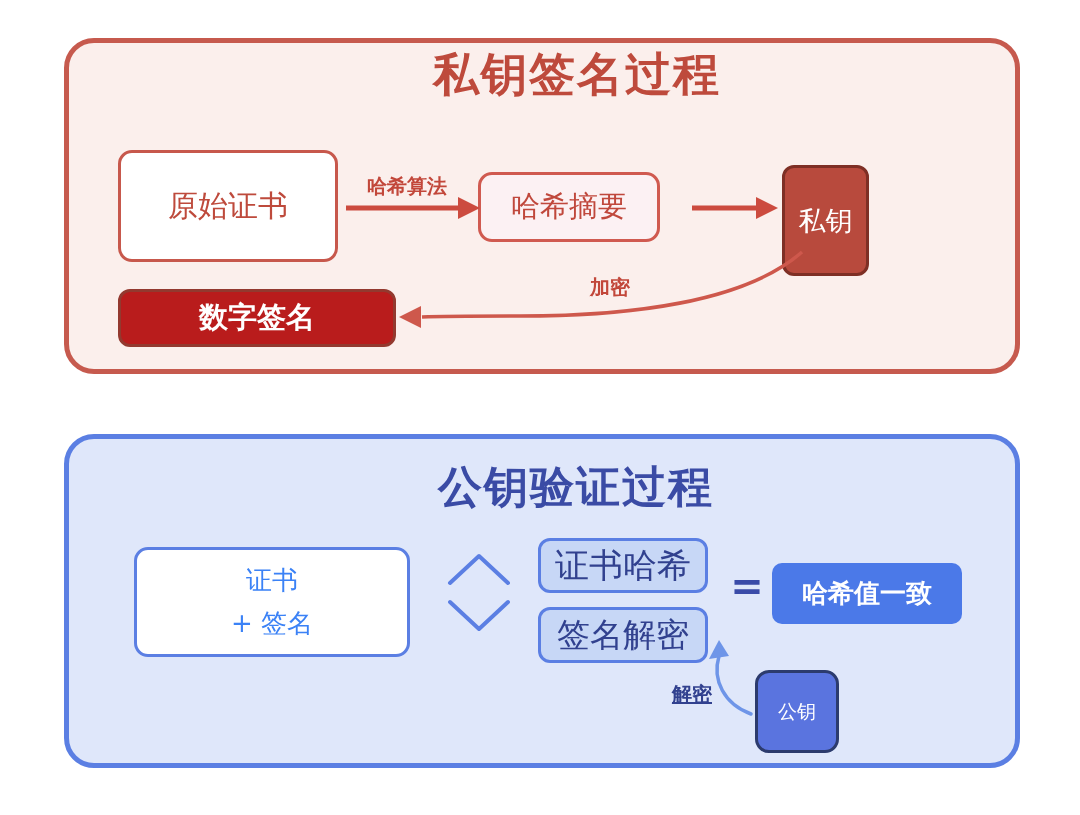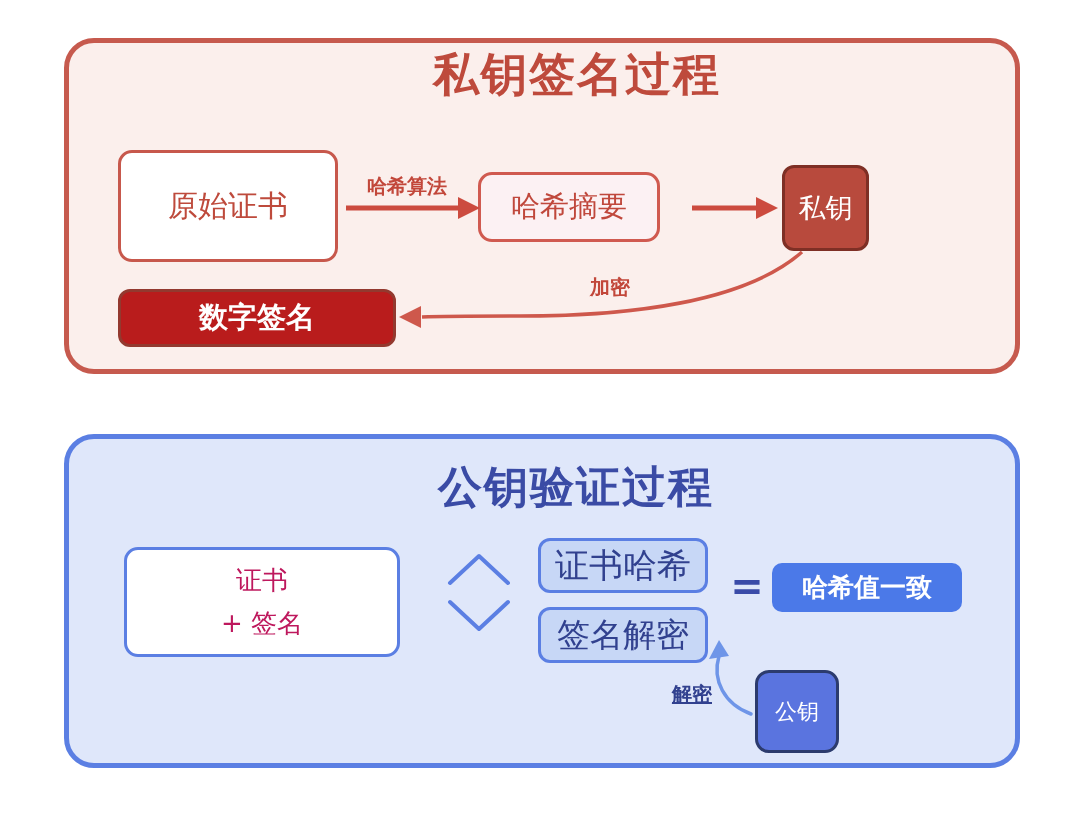--- a/index.html
+++ b/index.html
@@ -32,65 +32,65 @@
     left:118px;top:150px;width:220px;height:112px;
     background:#ffffff;border:3px solid #c7584c;border-radius:14px;
     color:#be4a3c;font-size:30px;
   }
   .node-hash-digest{
     left:478px;top:172px;width:182px;height:70px;
     background:#fcf1f3;border:3px solid #d05a50;border-radius:14px;
     color:#c0483c;font-size:29px;
   }
   .node-private-key{
-    left:782px;top:165px;width:87px;height:86px;
+    left:782px;top:165px;width:87px;height:111px;
     background:#b84a3d;border:3px solid #7e2f25;border-radius:12px;
     color:#ffffff;font-size:27px;
   }
   .node-digital-signature{
     left:118px;top:289px;width:278px;height:58px;
     background:#b91c1c;border:3px solid #93392f;border-radius:12px;
     color:#ffffff;font-size:29px;font-weight:600;
   }
   .edge-label-red{
     position:absolute;text-align:center;
     color:#c2473a;font-size:20px;font-weight:700;
   }
   .label-hash-algo{left:346px;top:173px;width:122px;}
   .label-encrypt{left:568px;top:274px;width:84px;}
 
   .node-cert-sig{
-    left:124px;top:547px;width:276px;height:110px;
+    left:134px;top:547px;width:276px;height:110px;
     background:#ffffff;border:3px solid #5b7fe3;border-radius:14px;
-    color:#be185d;font-size:26px;flex-direction:column;line-height:1.65;
+    color:#3b82f6;font-size:26px;flex-direction:column;line-height:1.65;
   }
   .node-cert-hash{
     left:538px;top:538px;width:170px;height:55px;
     background:#c7d7f6;border:3px solid #5b7fe3;border-radius:12px;
     color:#31418f;font-size:34px;
   }
   .node-sig-decrypt{
     left:538px;top:607px;width:170px;height:56px;
     background:#c7d7f6;border:3px solid #5b7fe3;border-radius:12px;
     color:#31418f;font-size:33px;
   }
   .equals-sign{
     position:absolute;left:722px;top:563px;width:50px;height:46px;
     display:flex;align-items:center;justify-content:center;
     color:#3a4ba8;font-size:40px;font-weight:700;
   }
   .node-hash-match{
-    left:772px;top:563px;width:190px;height:49px;
+    left:772px;top:563px;width:190px;height:61px;
     background:#4b79e8;border:none;border-radius:10px;
     color:#ffffff;font-size:26px;font-weight:600;
   }
   .node-public-key{
     left:755px;top:670px;width:84px;height:83px;
     background:#5a74df;border:3px solid #2c3b6d;border-radius:14px;
-    color:#ffffff;font-size:22px;
+    color:#ffffff;font-size:19px;
   }
   .edge-label-blue{
     position:absolute;text-align:center;
     color:#31418f;font-size:20px;font-weight:700;
   }
   .label-decrypt{left:650px;top:681px;width:84px;text-decoration:underline;}
 
   .arrow-layer{position:absolute;left:0;top:0;pointer-events:none;}
 </style>
 </head>

